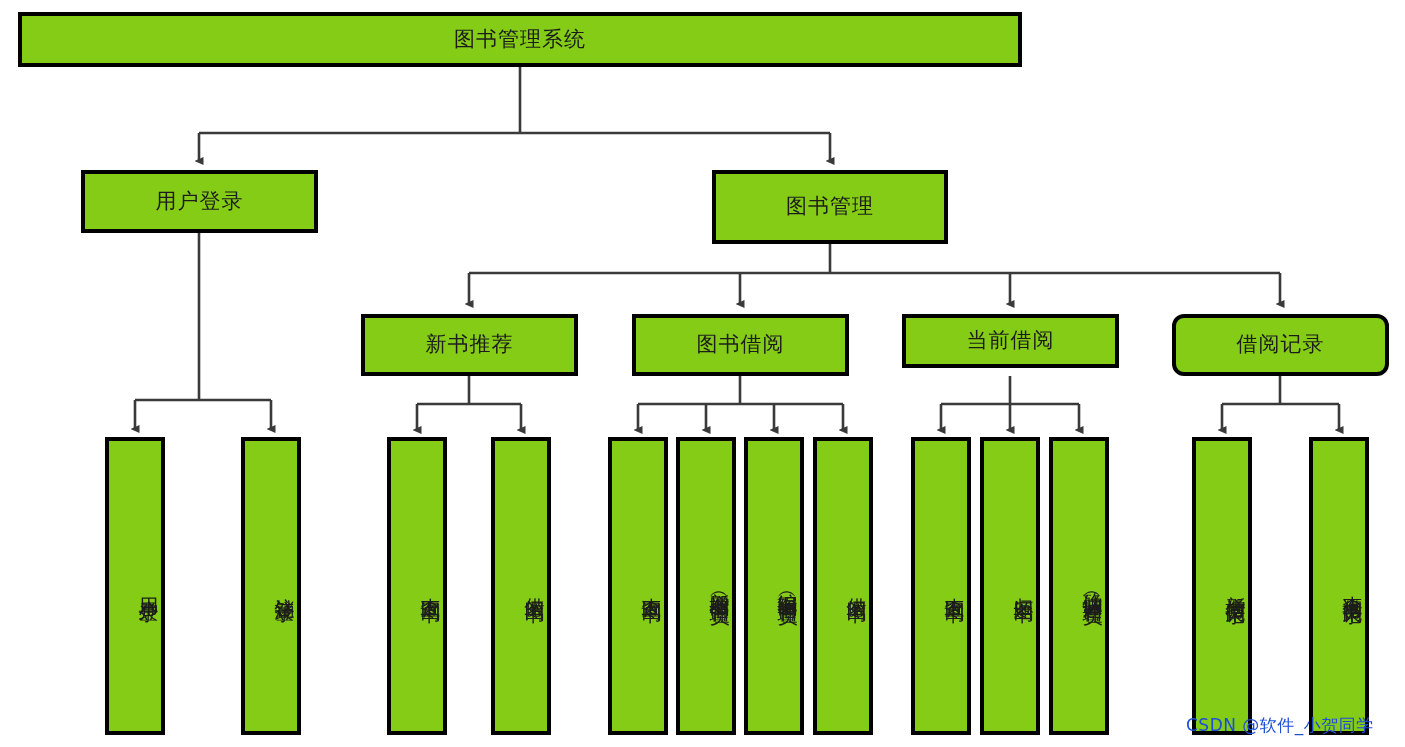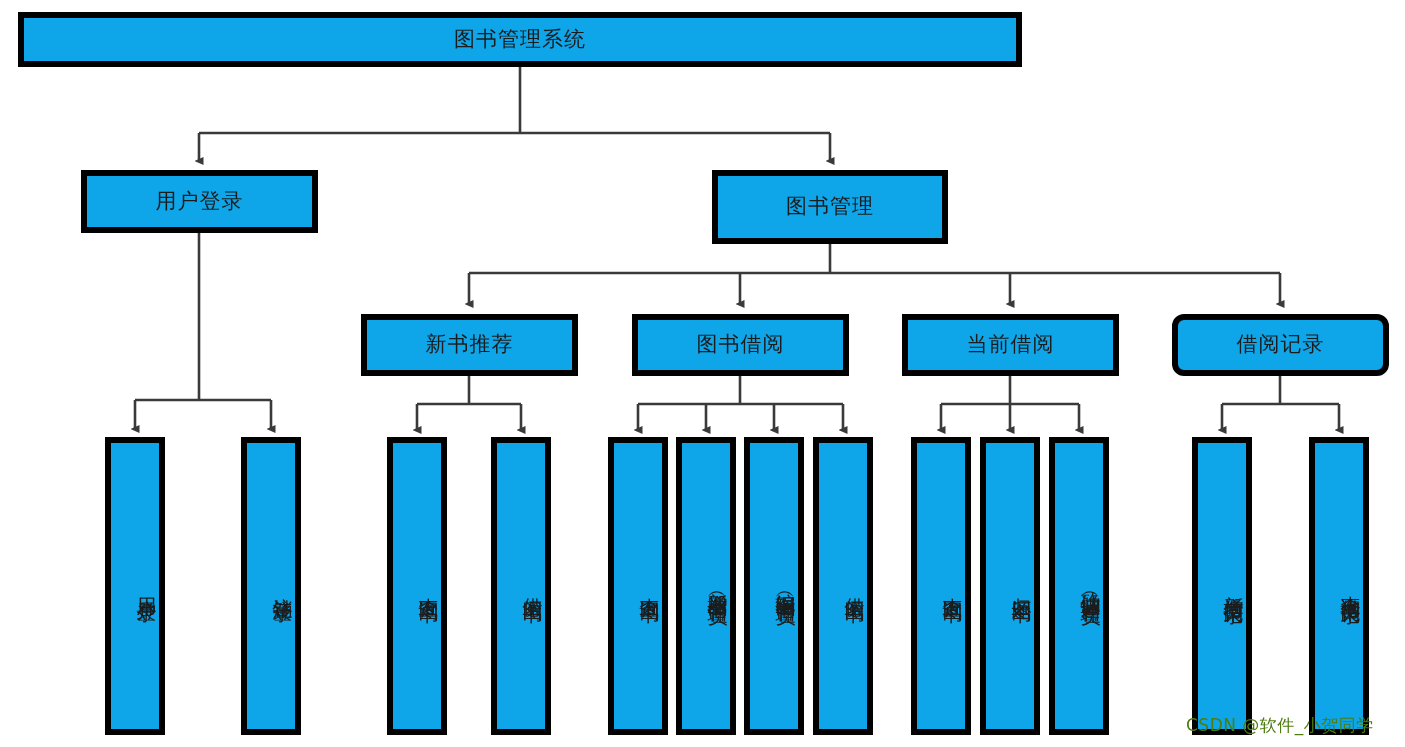--- a/index.html
+++ b/index.html
@@ -11,22 +11,22 @@
     position: relative;
     width: 1405px;
     height: 747px;
     background: #ffffff;
     font-family: "DejaVu Sans", "Liberation Sans", sans-serif;
     overflow: hidden;
   }
   .node {
     position: absolute;
     box-sizing: border-box;
-    border: 6px solid #000000;
-    background: #0ea5e9;
+    border: 4px solid #000000;
+    background: #84cc16;
     display: flex;
     align-items: center;
     justify-content: center;
     color: #1c1c1c;
   }
   .node.horiz {
     font-size: 21px;
     letter-spacing: 1px;
     line-height: 1.2;
   }
@@ -51,21 +51,21 @@
     top: 0;
     width: 1405px;
     height: 747px;
     pointer-events: none;
   }
   .watermark {
     position: absolute;
     left: 1186px;
     top: 714px;
     font-size: 17px;
-    color: #4d7c0f;
+    color: #1d4ed8;
     white-space: nowrap;
     letter-spacing: 0.5px;
   }
 </style>
 </head>
 <body>
 
 <div id="canvas">
 
   <svg id="wires" viewBox="0 0 1405 747">
@@ -129,21 +129,21 @@
   <div class="node horiz" style="left:712px; top:170px; width:236px; height:74px;">
     <span class="label">图书管理</span>
   </div>
 
   <div class="node horiz" style="left:632px; top:314px; width:217px; height:62px;">
     <span class="label">图书借阅</span>
   </div>
   <div class="node horiz" style="left:361px; top:314px; width:217px; height:62px;">
     <span class="label">新书推荐</span>
   </div>
-  <div class="node horiz" style="left:902px; top:314px; width:217px; height:62px;align-items:center;">
+  <div class="node horiz" style="left:902px; top:314px; width:217px; height:54px;align-items:center;">
     <span class="label">当前借阅</span>
   </div>
   <div class="node horiz" style="left:1172px; top:314px; width:217px; height:62px;border-radius:12px;">
     <span class="label">借阅记录</span>
   </div>
 
   <div class="node vert" style="left:105px; top:437px; width:60px; height:298px;">
     <span class="label">用户登录</span>
   </div>
   <div class="node vert" style="left:241px; top:437px; width:60px; height:298px;">

